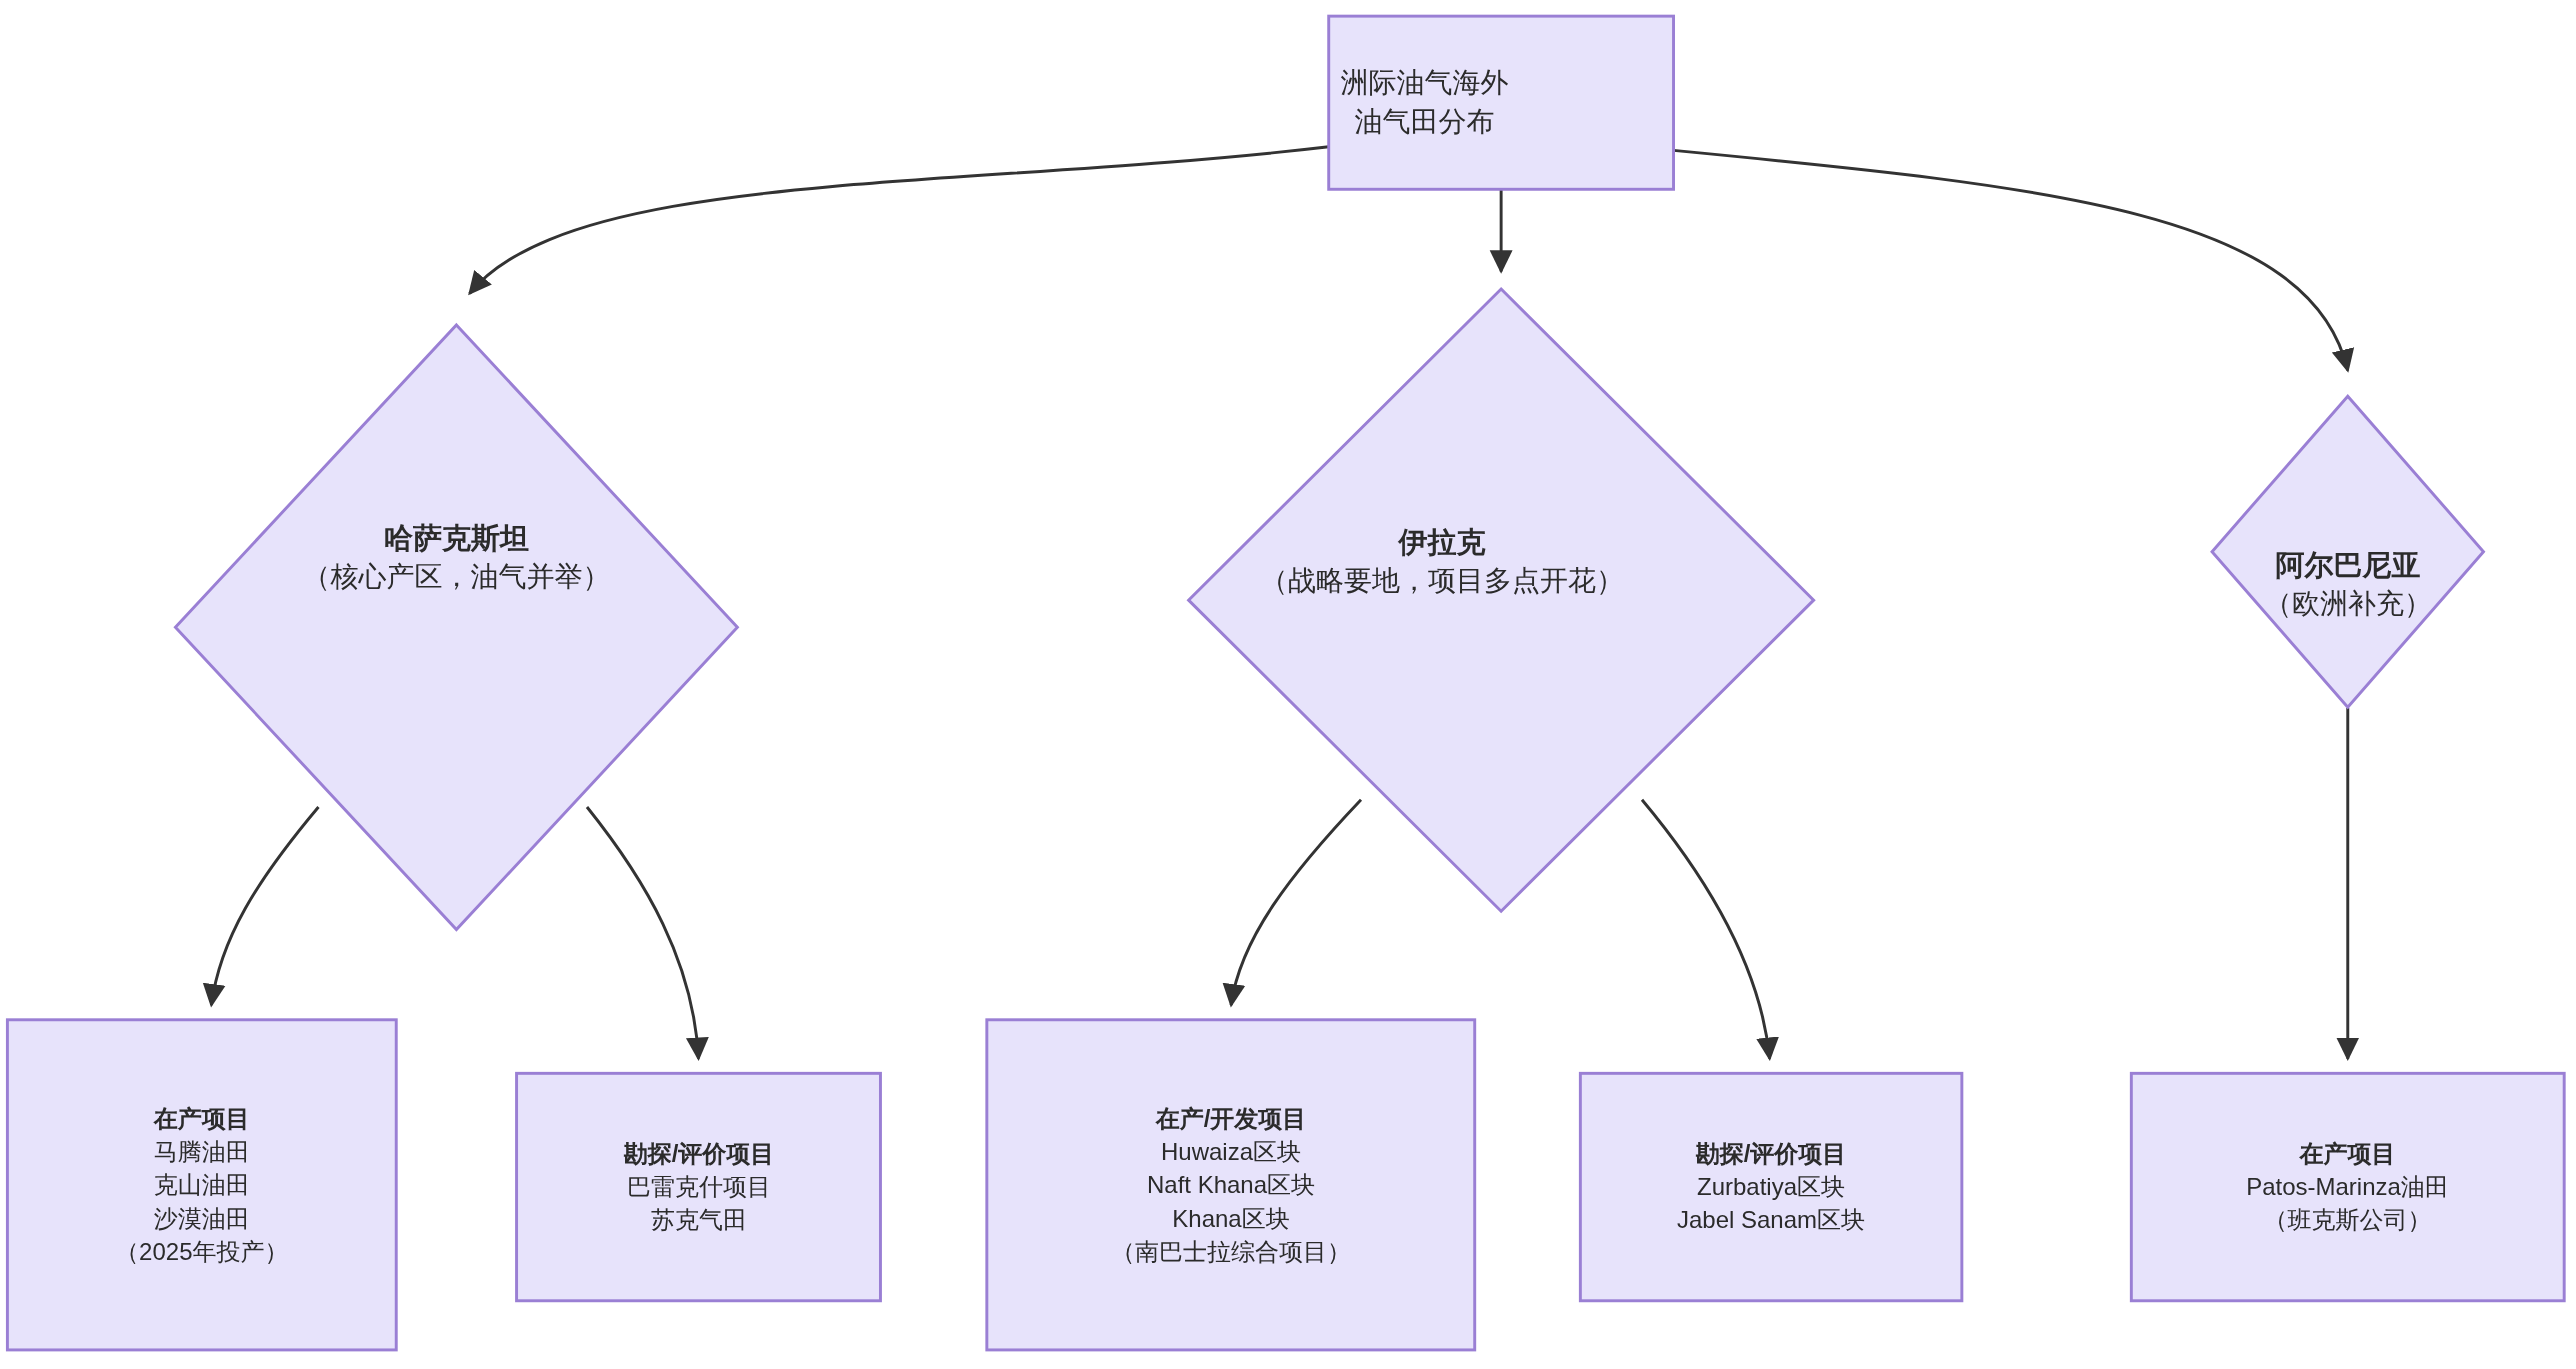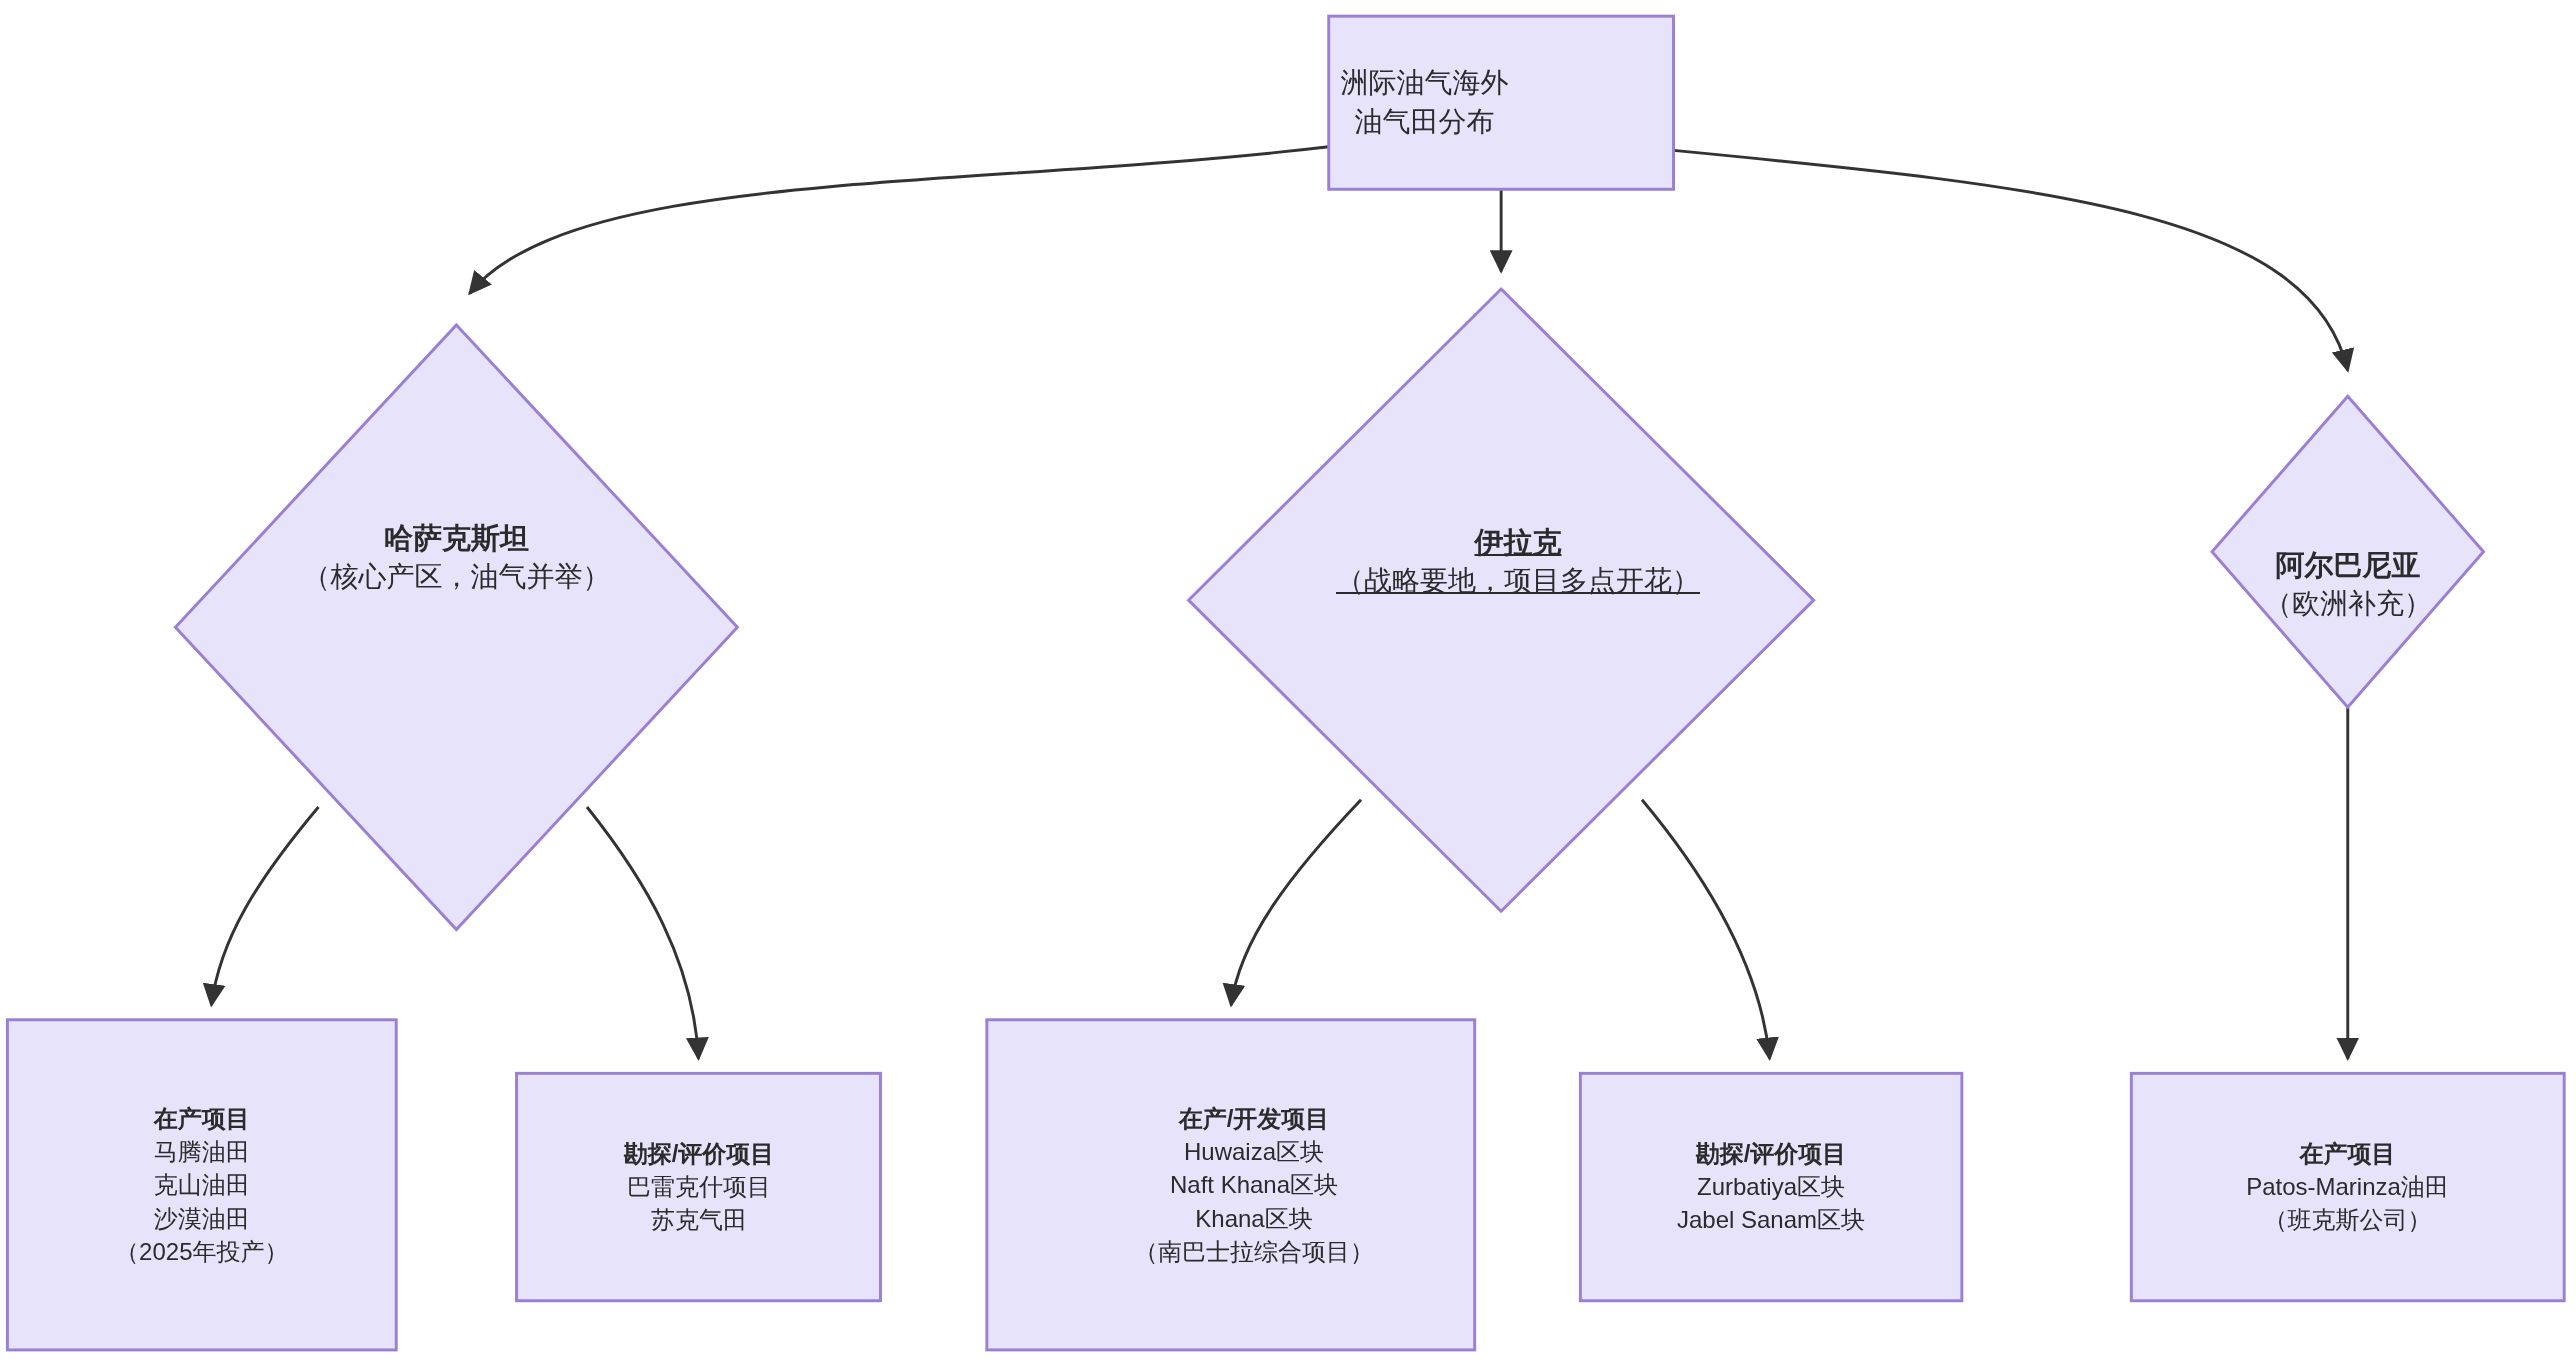--- a/index.html
+++ b/index.html
@@ -110,21 +110,21 @@
   <div class="node-label root-label" style="left:1252px; top:16px; width:345px; height:173px;">
     <span class="ln">洲际油气海外</span>
     <span class="ln">油气田分布</span>
   </div>
 
   <div class="node-label diamond-label" style="left:163px; top:484px; width:587px; height:147px;">
     <span class="ln bold">哈萨克斯坦</span>
     <span class="ln sub">（核心产区，油气并举）</span>
   </div>
 
-  <div class="node-label diamond-label" style="left:1210px; top:488px; width:616px; height:147px;text-decoration:underline;">
+  <div class="node-label diamond-label" style="left:1134px; top:488px; width:616px; height:147px;">
     <span class="ln bold">伊拉克</span>
     <span class="ln sub">（战略要地，项目多点开花）</span>
   </div>
 
   <div class="node-label diamond-label" style="left:2157px; top:511px; width:382px; height:147px;text-align:center;">
     <span class="ln bold">阿尔巴尼亚</span>
     <span class="ln sub">（欧洲补充）</span>
   </div>
 
   <div class="node-label leaf-label" style="left:7.3px; top:1020px; width:389px; height:330px;">
@@ -134,21 +134,21 @@
     <span class="ln">沙漠油田</span>
     <span class="ln italic">（2025年投产）</span>
   </div>
 
   <div class="node-label leaf-label" style="left:517px; top:1073px; width:364px; height:227px;">
     <span class="ln bold">勘探/评价项目</span>
     <span class="ln">巴雷克什项目</span>
     <span class="ln">苏克气田</span>
   </div>
 
-  <div class="node-label leaf-label" style="left:987px; top:1020px; width:488px; height:330px;padding-left:23px;">
+  <div class="node-label leaf-label" style="left:987px; top:1020px; width:488px; height:330px;">
     <span class="ln bold">在产/开发项目</span>
     <span class="ln">Huwaiza区块</span>
     <span class="ln">Naft Khana区块</span>
     <span class="ln">Khana区块</span>
     <span class="ln italic">（南巴士拉综合项目）</span>
   </div>
 
   <div class="node-label leaf-label" style="left:1580px; top:1073px; width:382px; height:227px;">
     <span class="ln bold">勘探/评价项目</span>
     <span class="ln">Zurbatiya区块</span>

